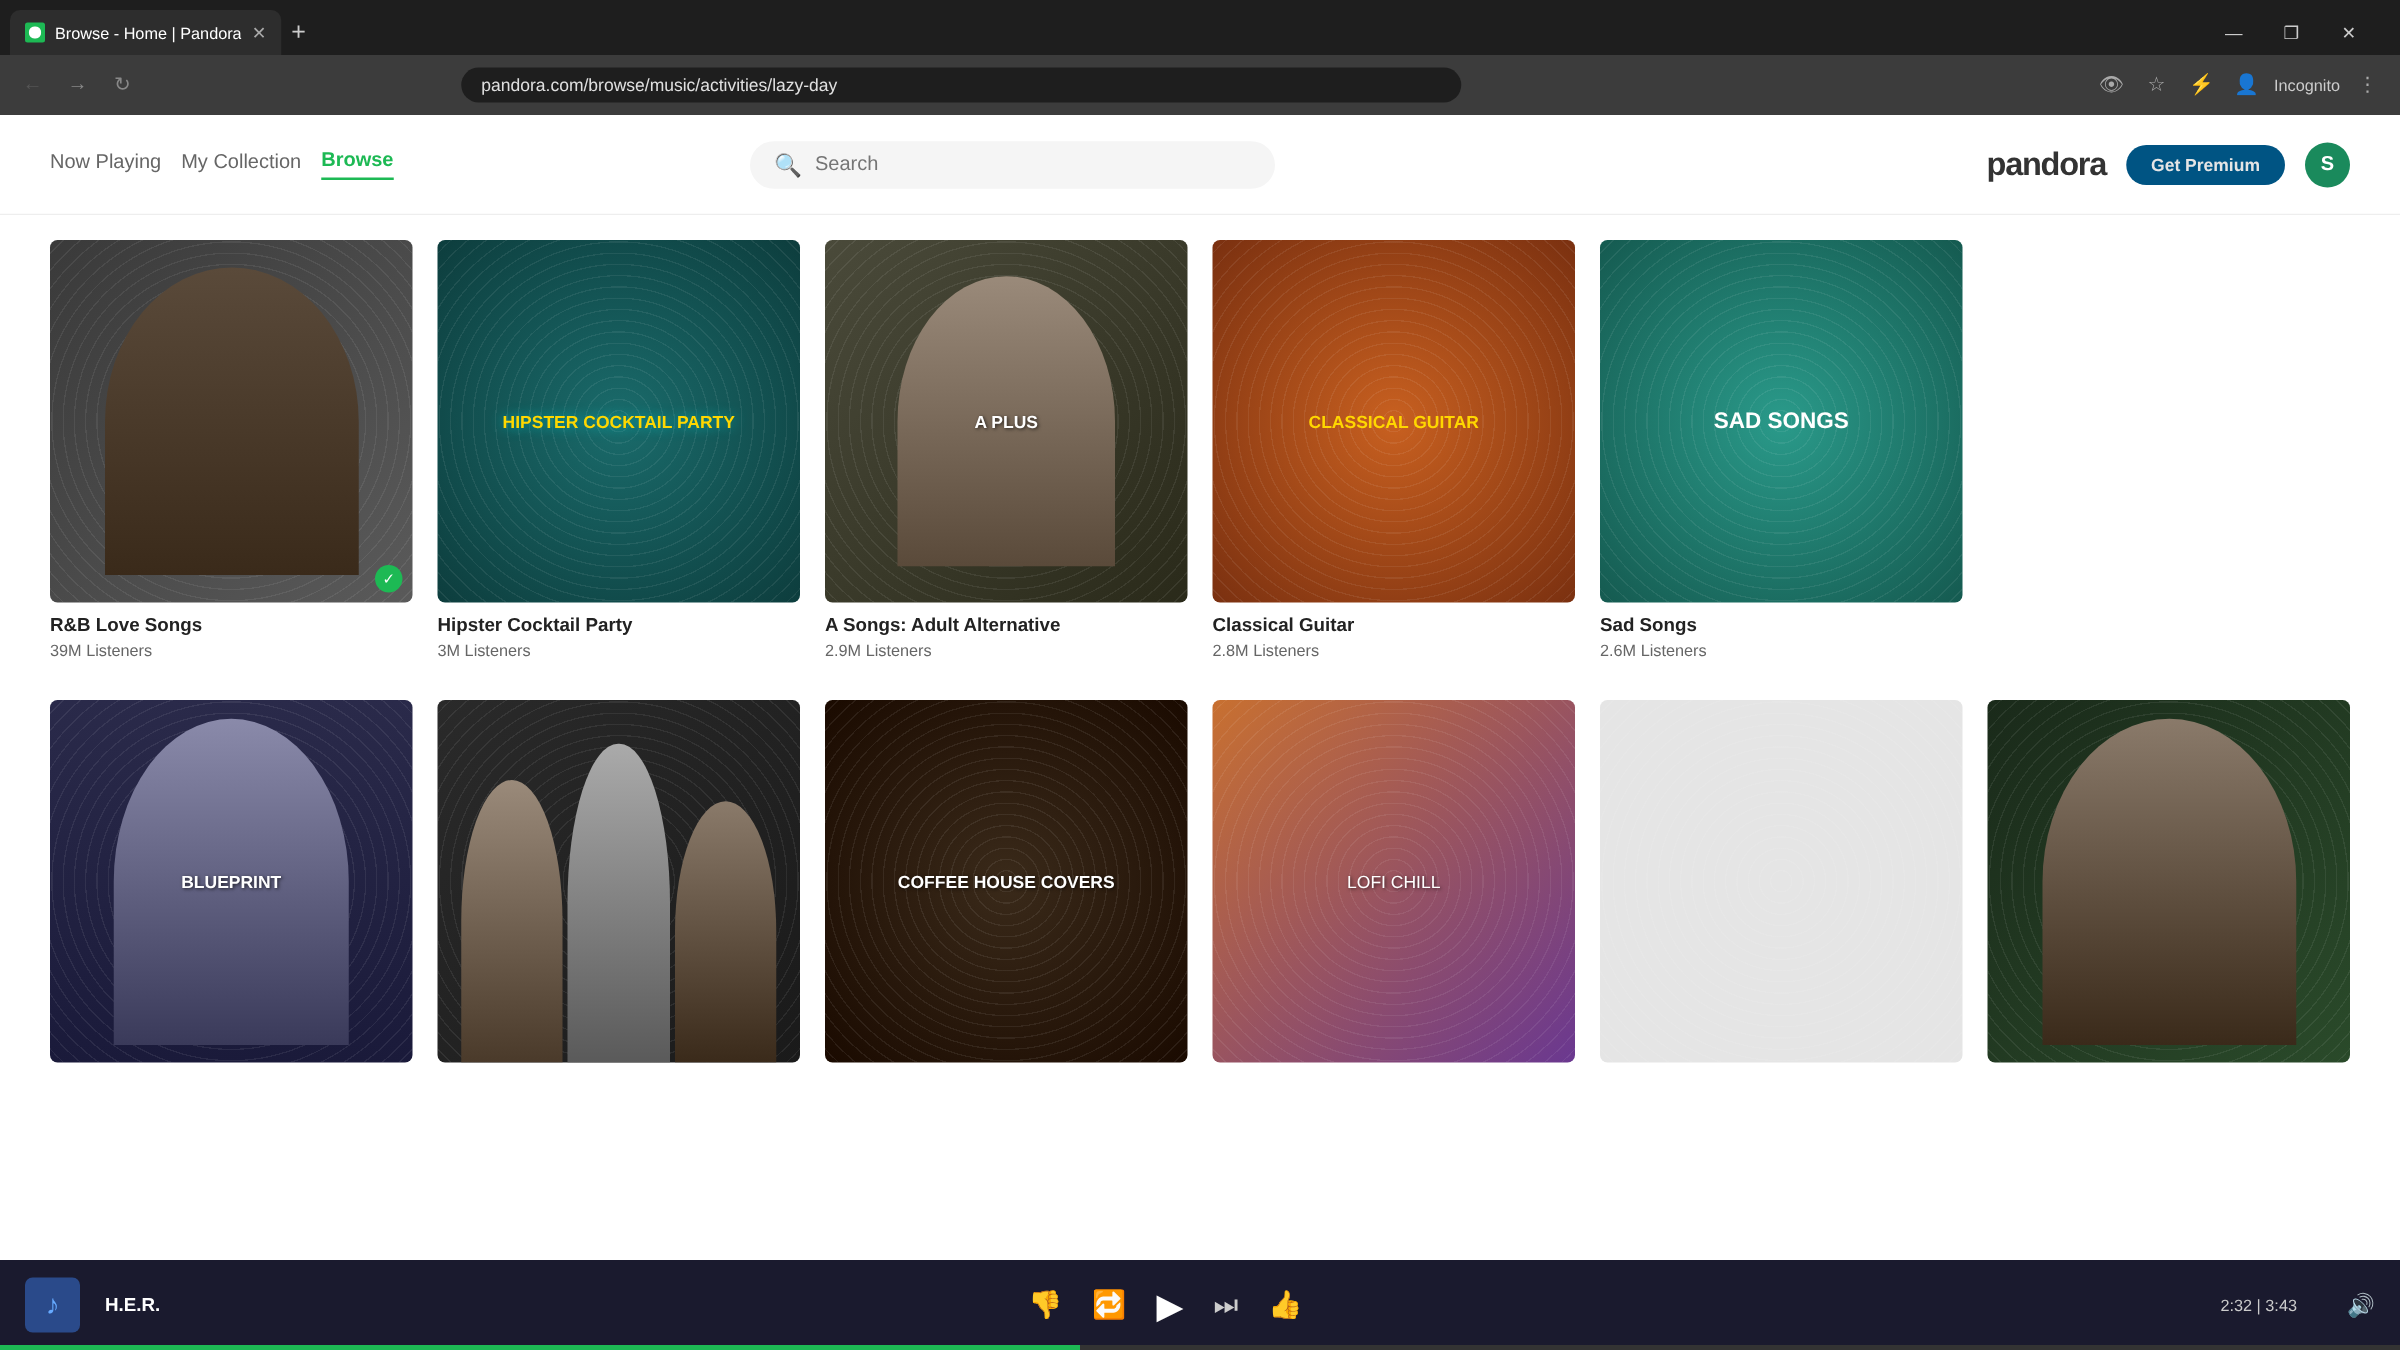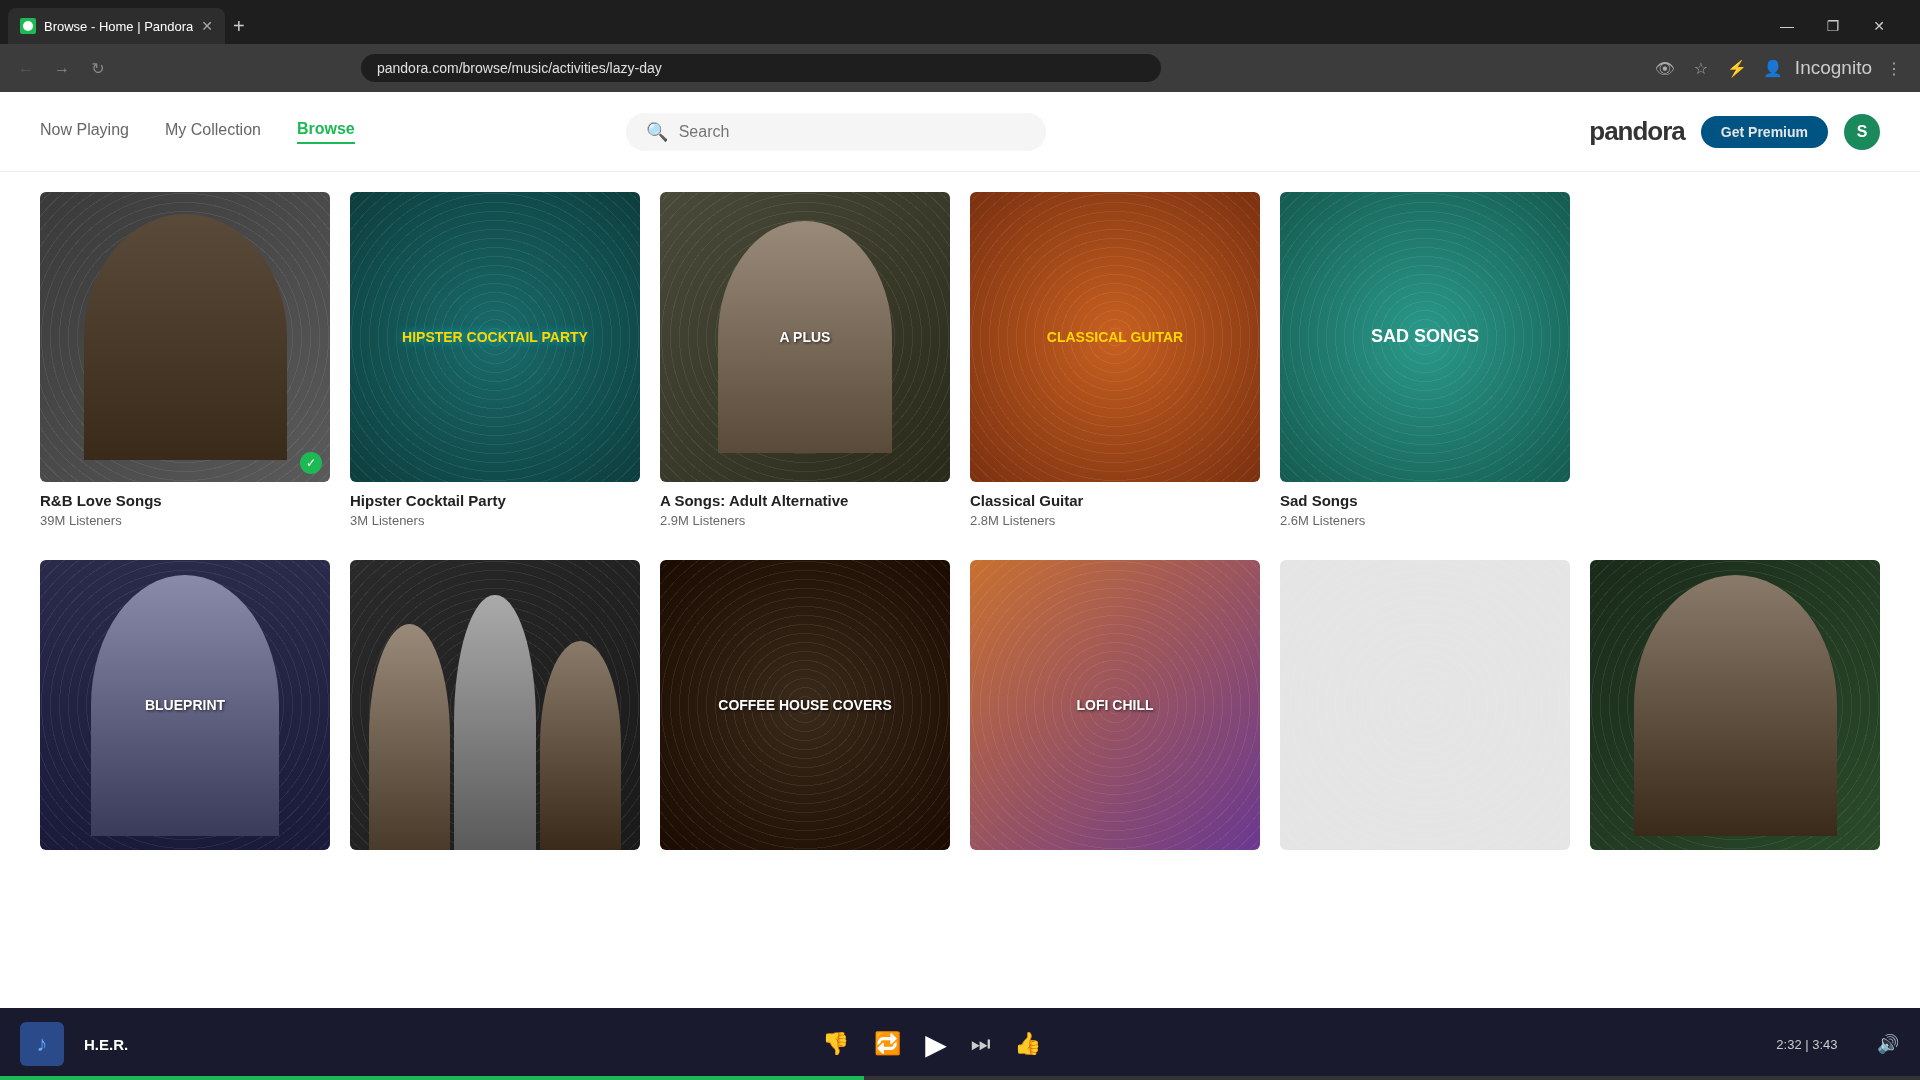--- a/index.html
+++ b/index.html
@@ -15,28 +15,28 @@
     .new-tab-btn { color: #aaa; background: none; border: none; font-size: 20px; cursor: pointer; margin-left: 8px; color: #ccc; }
     .window-controls { margin-left: auto; display: flex; gap: 0; }
     .win-btn { width: 46px; height: 44px; display: flex; align-items: center; justify-content: center; color: #ccc; cursor: pointer; font-size: 14px; }
 
     .browser-toolbar { background: #3c3c3c; padding: 6px 12px; display: flex; align-items: center; gap: 8px; height: 48px; }
     .nav-btn { background: none; border: none; color: #888; cursor: pointer; font-size: 16px; width: 28px; height: 28px; display: flex; align-items: center; justify-content: center; border-radius: 50%; }
     .nav-btn.disabled { color: #555; cursor: default; }
     .address-bar { flex: 1; background: #1e1e1e; border: none; border-radius: 20px; padding: 6px 16px; color: #e0e0e0; font-size: 14px; outline: none; max-width: 800px; margin: 0 auto; }
     .toolbar-right { display: flex; align-items: center; gap: 8px; margin-left: auto; }
     .toolbar-icon { color: #aaa; font-size: 16px; cursor: pointer; width: 28px; height: 28px; display: flex; align-items: center; justify-content: center; }
-    .incognito-badge { color: #ccc; font-size: 19px; cursor: pointer; }
+    .incognito-badge { color: #ccc; font-size: 13px; cursor: pointer; }
 
     
     .app { background: #fff; height: calc(1080px - 92px - 72px); display: flex; flex-direction: column; }
 
     
     .top-nav { display: flex; align-items: center; padding: 0 40px; height: 80px; border-bottom: 1px solid #eee; }
-    .nav-links { display: flex; gap: 36px; align-items: center; }
+    .nav-links { display: flex; gap: 16px; align-items: center; }
     .nav-link { text-decoration: none; color: #666; font-size: 16px; font-weight: 500; padding-bottom: 4px; cursor: pointer; }
     .nav-link.active { color: #1db954; border-bottom: 2px solid #1db954; font-weight: 600; }
     .search-bar { margin: 0 auto; display: flex; align-items: center; background: #f5f5f5; border-radius: 24px; padding: 8px 20px; gap: 10px; width: 420px; }
     .search-bar input { background: none; border: none; outline: none; font-size: 16px; color: #333; width: 320px; }
     .search-icon { color: #666; font-size: 18px; }
     .nav-right { display: flex; align-items: center; gap: 16px; margin-left: auto; }
     .pandora-logo { font-size: 26px; font-weight: 700; color: #333; letter-spacing: -1px; }
     .get-premium-btn { background: #005483; color: #e5e5e5; border: none; border-radius: 20px; padding: 8px 20px; font-size: 14px; font-weight: 600; cursor: pointer; }
     .avatar { width: 36px; height: 36px; background: #1a8a5c; border-radius: 50%; display: flex; align-items: center; justify-content: center; color: #fff; font-size: 16px; font-weight: 700; cursor: pointer; }
 
@@ -251,21 +251,21 @@
             </div>
 
       </div>
 
     </div>
         <div class="music-card">
       <div class="music-card-img art-lofi">
         <div class="vinyl-rings"></div>
 
         <div class="art-label-text">
-              <span style="color:#fff; font-weight:700; font-size:14px; line-height:1.3; text-shadow: 1px 1px 3px rgba(0,0,0,0.7);">LOFI
+              <span style="color:#fff; font-weight:400; font-size:14px; line-height:1.3; text-shadow: 1px 1px 3px rgba(0,0,0,0.7);">LOFI
 CHILL</span>
             </div>
 
       </div>
 
     </div>
         <div class="music-card">
       <div class="music-card-img art-empty">
         <div class="vinyl-rings"></div>
 

